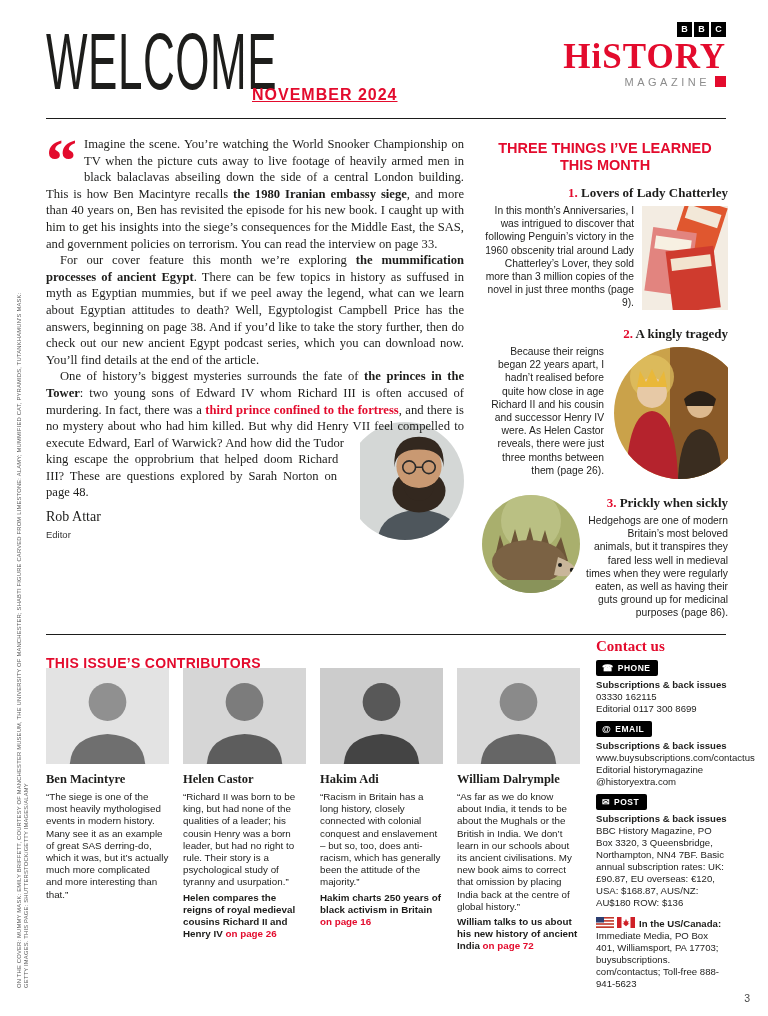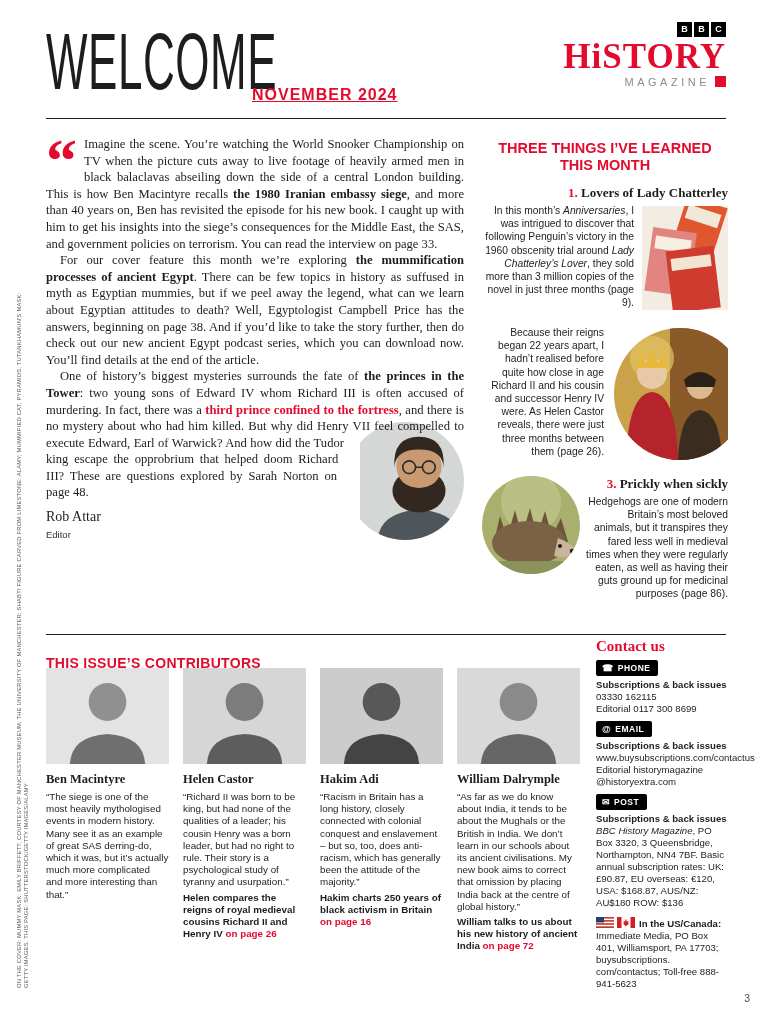--- a/index.html
+++ b/index.html
@@ -1,18 +1,18 @@
 <!DOCTYPE html>
 <html style="--accent: #e30b2d;"><head>
 <meta charset="utf-8">
 <style>
   :root{ --accent:#e30b2d; --ink:#1d1d1b; }
   html,body{margin:0;padding:0;background:#fff;}
   .b{font-weight:bold;}
-  .i{font-style:italic;}
+  .i{}
   .red{color:var(--accent);}
   .page{position:relative;width:768px;height:1016px;background:#fff;overflow:hidden;
         font-family:"Liberation Sans",sans-serif;color:var(--ink);}
 
   
   .vertical-credits{position:absolute;left:16px;top:988px;width:700px;
     transform:rotate(-90deg);transform-origin:0 0;
     font-size:5.8px;line-height:7px;color:#5a5a5a;letter-spacing:.2px;}
 
   
@@ -143,20 +143,21 @@
                 <rect x="10" y="32" width="36" height="13" fill="#f7f0e2"></rect>
               </g>
             <g transform="rotate(-7 55 80)">
                 <rect x="28" y="42" width="48" height="62" fill="#cf3b2e"></rect>
                 <rect x="32" y="50" width="40" height="12" fill="#f2e4cf"></rect>
               </g>
           </svg></span><span><span>In this month’s </span><span class="i">Anniversaries</span><span>, I was intrigued to discover that following Penguin’s victory in the 1960 obscenity trial around </span><span class="i">Lady Chatterley’s Lover</span><span>, they sold more than 3 million copies of the novel in just three months (page 9).</span></span></p>
     </div>
 
     <div class="tt-item">
+      <h3 class="tt-head"><span class="b red">2. </span><span class="b">A kingly tragedy</span></h3>
       <p class="tt-body"><span class="img-kings"><svg viewBox="0 0 116 132" width="116" height="132" aria-hidden="true">
             <defs>
                 <clipPath id="clipKings">
                   <circle cx="68" cy="66" r="66"></circle>
                 </clipPath>
               </defs>
             <g clip-path="url(#clipKings)">
               <rect width="116" height="132" fill="#caa24a"></rect>
               <rect x="58" width="58" height="132" fill="#8a5a28"></rect>
               <circle cx="40" cy="30" r="22" fill="#e4c463" opacity="0.7"></circle>

